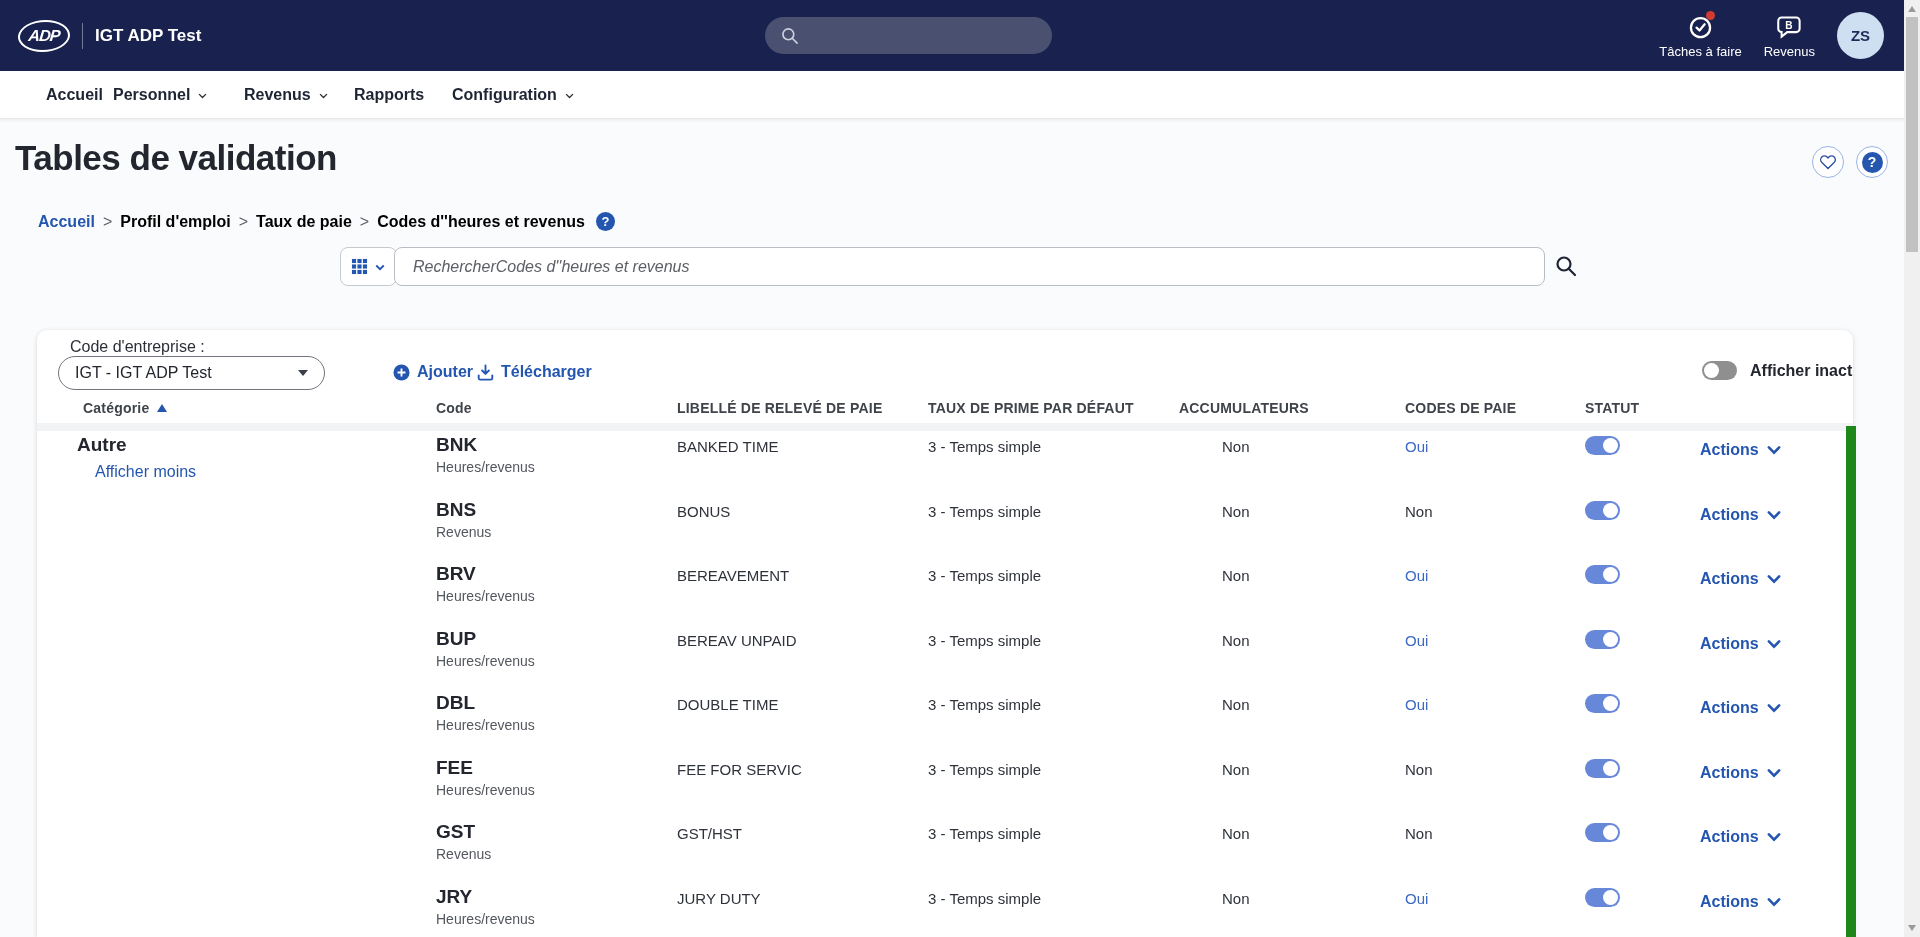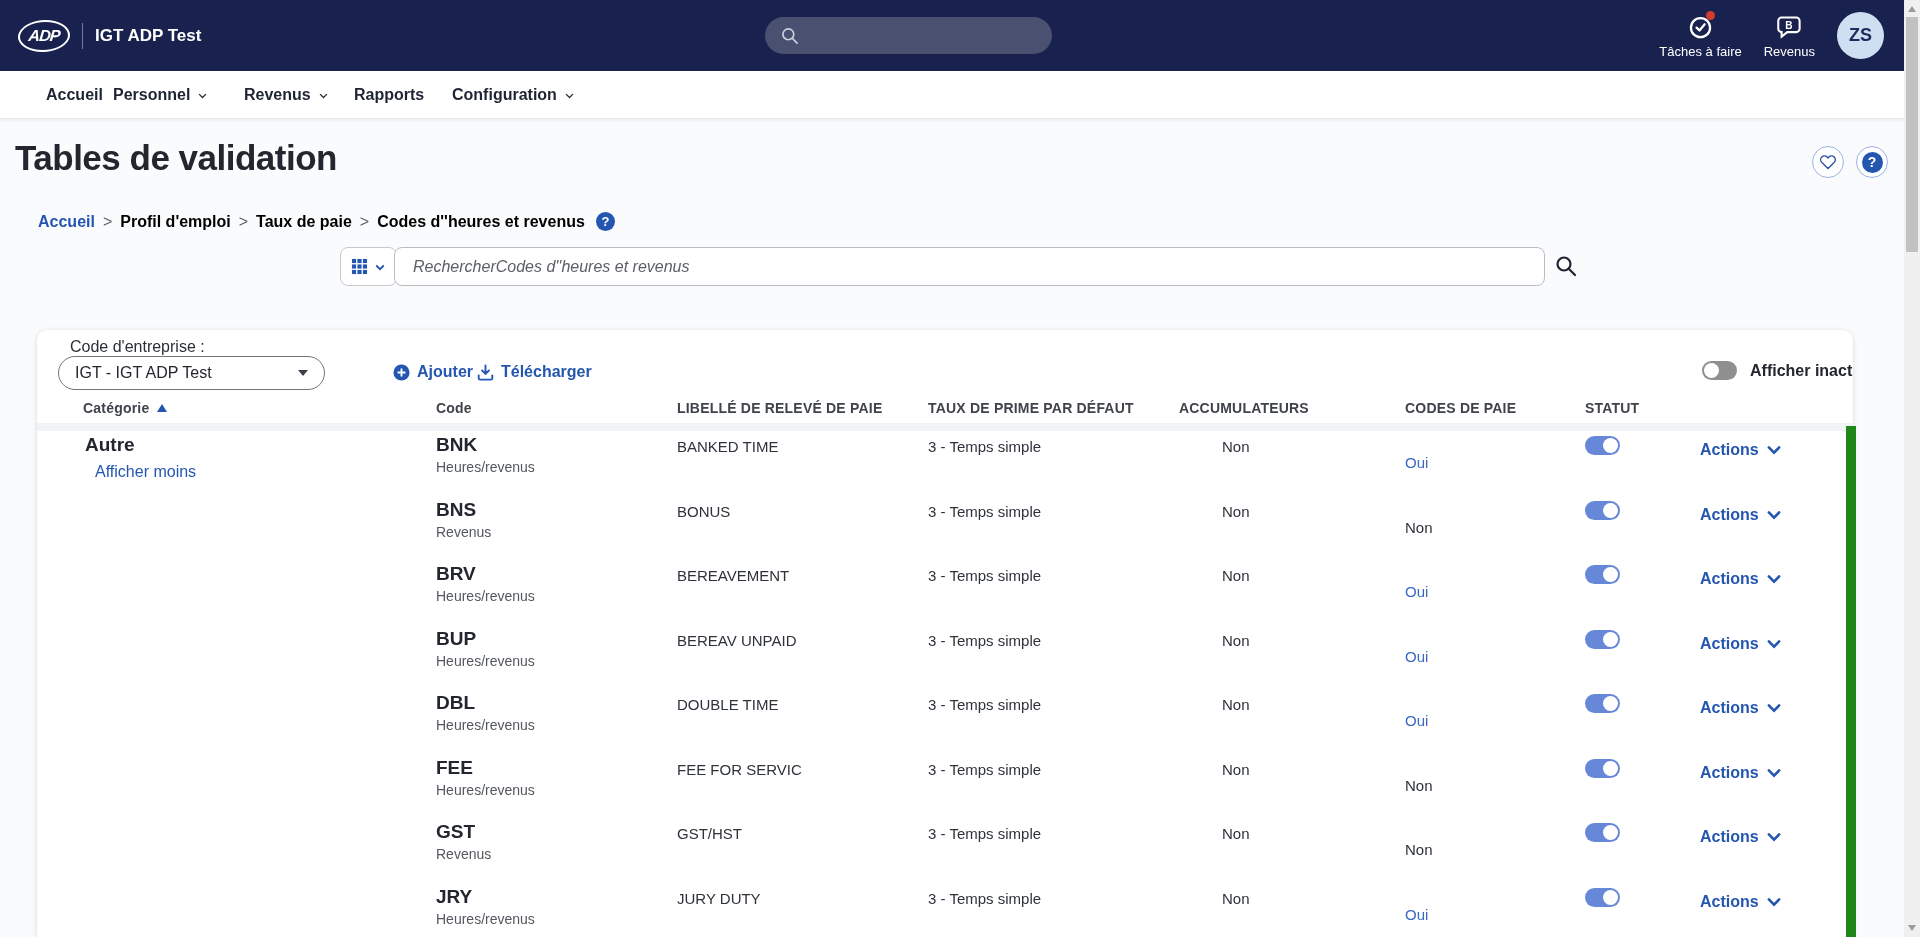--- a/index.html
+++ b/index.html
@@ -15,21 +15,21 @@
   .brand-divider { width:1px; height:26px; background:rgba(255,255,255,.4); }
   .brand-name { color:#fff; font-size:17px; font-weight:bold; }
   .topbar-search { position:absolute; left:765px; top:17px; width:287px; height:37px;
                    background:#4a5170; border-radius:19px; display:flex; align-items:center; padding-left:15px; color:#ccd1e0; }
   .topbar-right { position:absolute; right:36px; top:0; height:71px; display:flex; align-items:center; gap:22px; }
   .topbar-item { display:flex; flex-direction:column; align-items:center; gap:4px; color:#fff; cursor:pointer; }
   .topbar-item .lbl { font-size:13px; white-space:nowrap; }
   .icon-wrap { position:relative; width:27px; height:27px; }
   .red-dot { position:absolute; right:-1px; top:-2px; width:9px; height:9px; border-radius:50%; background:#d23b30; }
   .avatar { width:47px; height:47px; border-radius:50%; background:#cfdff2; color:#1c2a5c;
-            font-weight:bold; font-size:18px; display:flex; align-items:center; justify-content:center; cursor:pointer; }
+            font-weight:bold; font-size:15px; display:flex; align-items:center; justify-content:center; cursor:pointer; }
 
   
   .menubar { position:absolute; left:0; top:71px; width:1920px; height:48px; background:#fff;
              border-bottom:1px solid #e4e6e9; box-shadow:0 2px 3px rgba(0,0,0,.05); z-index:25; }
   .menu-item { position:absolute; top:0; height:48px; display:flex; align-items:center; gap:7px;
                font-size:16px; font-weight:600; color:#1e2433; cursor:pointer; }
 
   
   .page-title { position:absolute; left:15px; top:138px; font-size:35px; font-weight:800; color:#23262e; letter-spacing:-.5px; }
   .round-btn { position:absolute; width:32px; height:32px; border-radius:50%; border:1.5px solid #9ab4e4;
@@ -70,30 +70,30 @@
   .toggle.off { background:#8f8f8f; } .toggle.off .knob { left:2px; }
   .toggle.on  { background:#6787d8; } .toggle.on  .knob { right:2px; }
   .show-inactive { position:absolute; left:1665px; top:31px; display:flex; align-items:center; gap:13px; }
   .show-inactive .lbl { font-size:16px; font-weight:bold; color:#23262e; white-space:nowrap; }
 
   
   .th { position:absolute; top:70px; font-size:14px; font-weight:600; color:#3f434a; letter-spacing:.2px;
         display:flex; align-items:center; gap:8px; cursor:pointer; white-space:nowrap; }
   .head-strip { position:absolute; left:0; top:93px; width:1816px; height:8px; background:#f2f3f5; }
 
-  .group-name { position:absolute; left:48px; top:104px; font-size:19px; font-weight:bold; color:#23262e; }
+  .group-name { position:absolute; left:40px; top:104px; font-size:19px; font-weight:bold; color:#23262e; }
   .group-toggle { position:absolute; left:58px; top:133px; font-size:16px; font-weight:normal; color:#2456b0; cursor:pointer; }
 
   .row { position:absolute; left:0; width:1816px; height:64px; }
   .c-code  { position:absolute; left:399px; top:0;  font-size:19px; font-weight:bold; color:#23262e; }
   .c-type  { position:absolute; left:399px; top:25px; font-size:14px; color:#53575e; }
   .c-label { position:absolute; left:640px; top:4px; font-size:15px; color:#2e323a; }
   .c-prime { position:absolute; left:891px; top:4px; font-size:15px; color:#2e323a; }
   .c-accum { position:absolute; left:1185px; top:4px; font-size:15px; color:#2e323a; }
-  .cell-paycodes { position:absolute; left:1368px; top:20px; font-size:15px; color:#2e323a; }
+  .cell-paycodes { position:absolute; left:1368px; top:4px; font-size:15px; color:#2e323a; }
   .cell-paycodes.yes { color:#3b68c4; cursor:pointer; }
   .c-toggle { position:absolute; left:1548px; top:2px; }
   .c-actions { position:absolute; left:1663px; top:7px; display:flex; align-items:center; gap:8px;
                font-size:16px; font-weight:bold; color:#2456b0; cursor:pointer; }
 
   .green-bar { position:absolute; left:1846px; top:426px; width:10px; height:511px; background:#1e871a; z-index:40; cursor:pointer; }
 
   
   .scrollbar { position:absolute; left:1904px; top:0; width:16px; height:937px; background:#f0f0f0; z-index:50; }
   .sb-thumb { position:absolute; left:2px; top:17px; width:12px; height:235px; background:#c1c1c1; cursor:pointer; }

